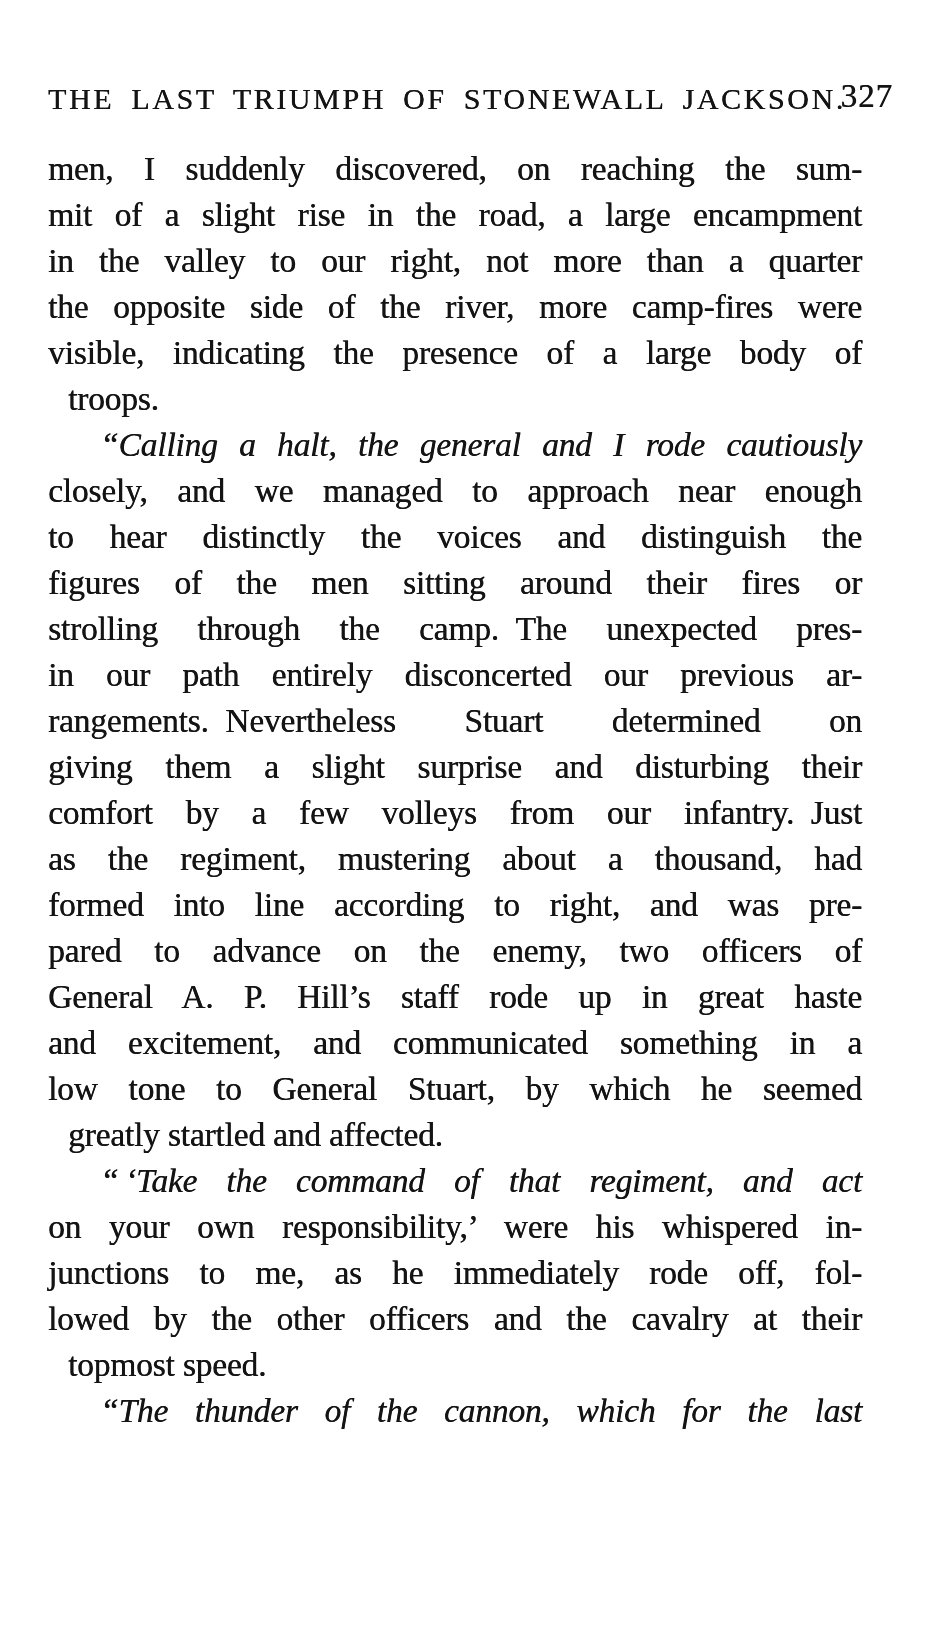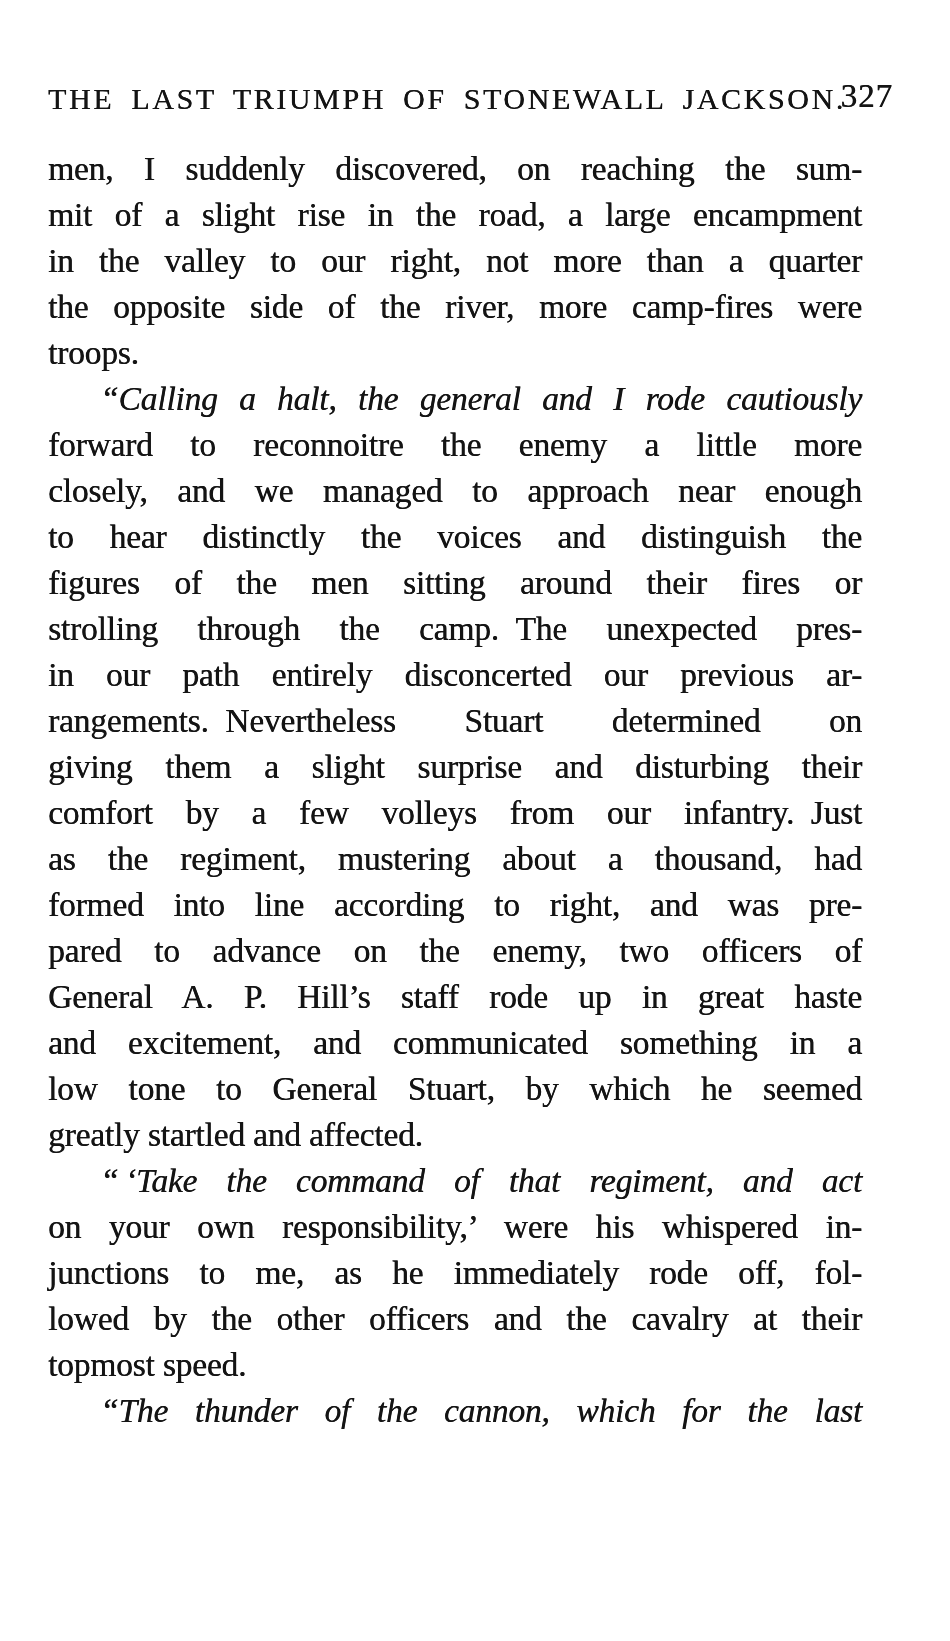--- a/index.html
+++ b/index.html
@@ -63,40 +63,41 @@
     overflow: visible;
     text-shadow: 0.4px 0 0 currentColor;
   }
   .line.indent {
     text-indent: 52px;
     font-style: italic;
   }
   .line.endline {
     text-align: right;
     text-align-last: left;
+    margin-left: 20px;
   }
 </style>
 </head>
 <body>
 
 <div class="page">
 
   <div class="running-header">
     <div class="title">THE LAST TRIUMPH OF STONEWALL JACKSON.</div>
     <div class="pagenum">327</div>
   </div>
 
   <div class="text-block">
     <div class="line">men, I suddenly discovered, on reaching the sum-</div>
       <div class="line">mit of a slight rise in the road, a large encampment</div>
       <div class="line">in the valley to our right, not more than a quarter</div>
       <div class="line">the opposite side of the river, more camp-fires were</div>
+      <div class="line">visible, indicating the presence of a large body of</div>
       <div class="line endline">troops.</div>
       <div class="line indent">“Calling a halt, the general and I rode cautiously</div>
-      <div class="line">forward to reconnoitre the enemy a little more</div>
       <div class="line">closely, and we managed to approach near enough</div>
       <div class="line">to hear distinctly the voices and distinguish the</div>
       <div class="line">figures of the men sitting around their fires or</div>
       <div class="line">strolling through the camp. The unexpected pres-</div>
       <div class="line">in our path entirely disconcerted our previous ar-</div>
       <div class="line">rangements. Nevertheless Stuart determined on</div>
       <div class="line">giving them a slight surprise and disturbing their</div>
       <div class="line">comfort by a few volleys from our infantry. Just</div>
       <div class="line">as the regiment, mustering about a thousand, had</div>
       <div class="line">formed into line according to right, and was pre-</div>

